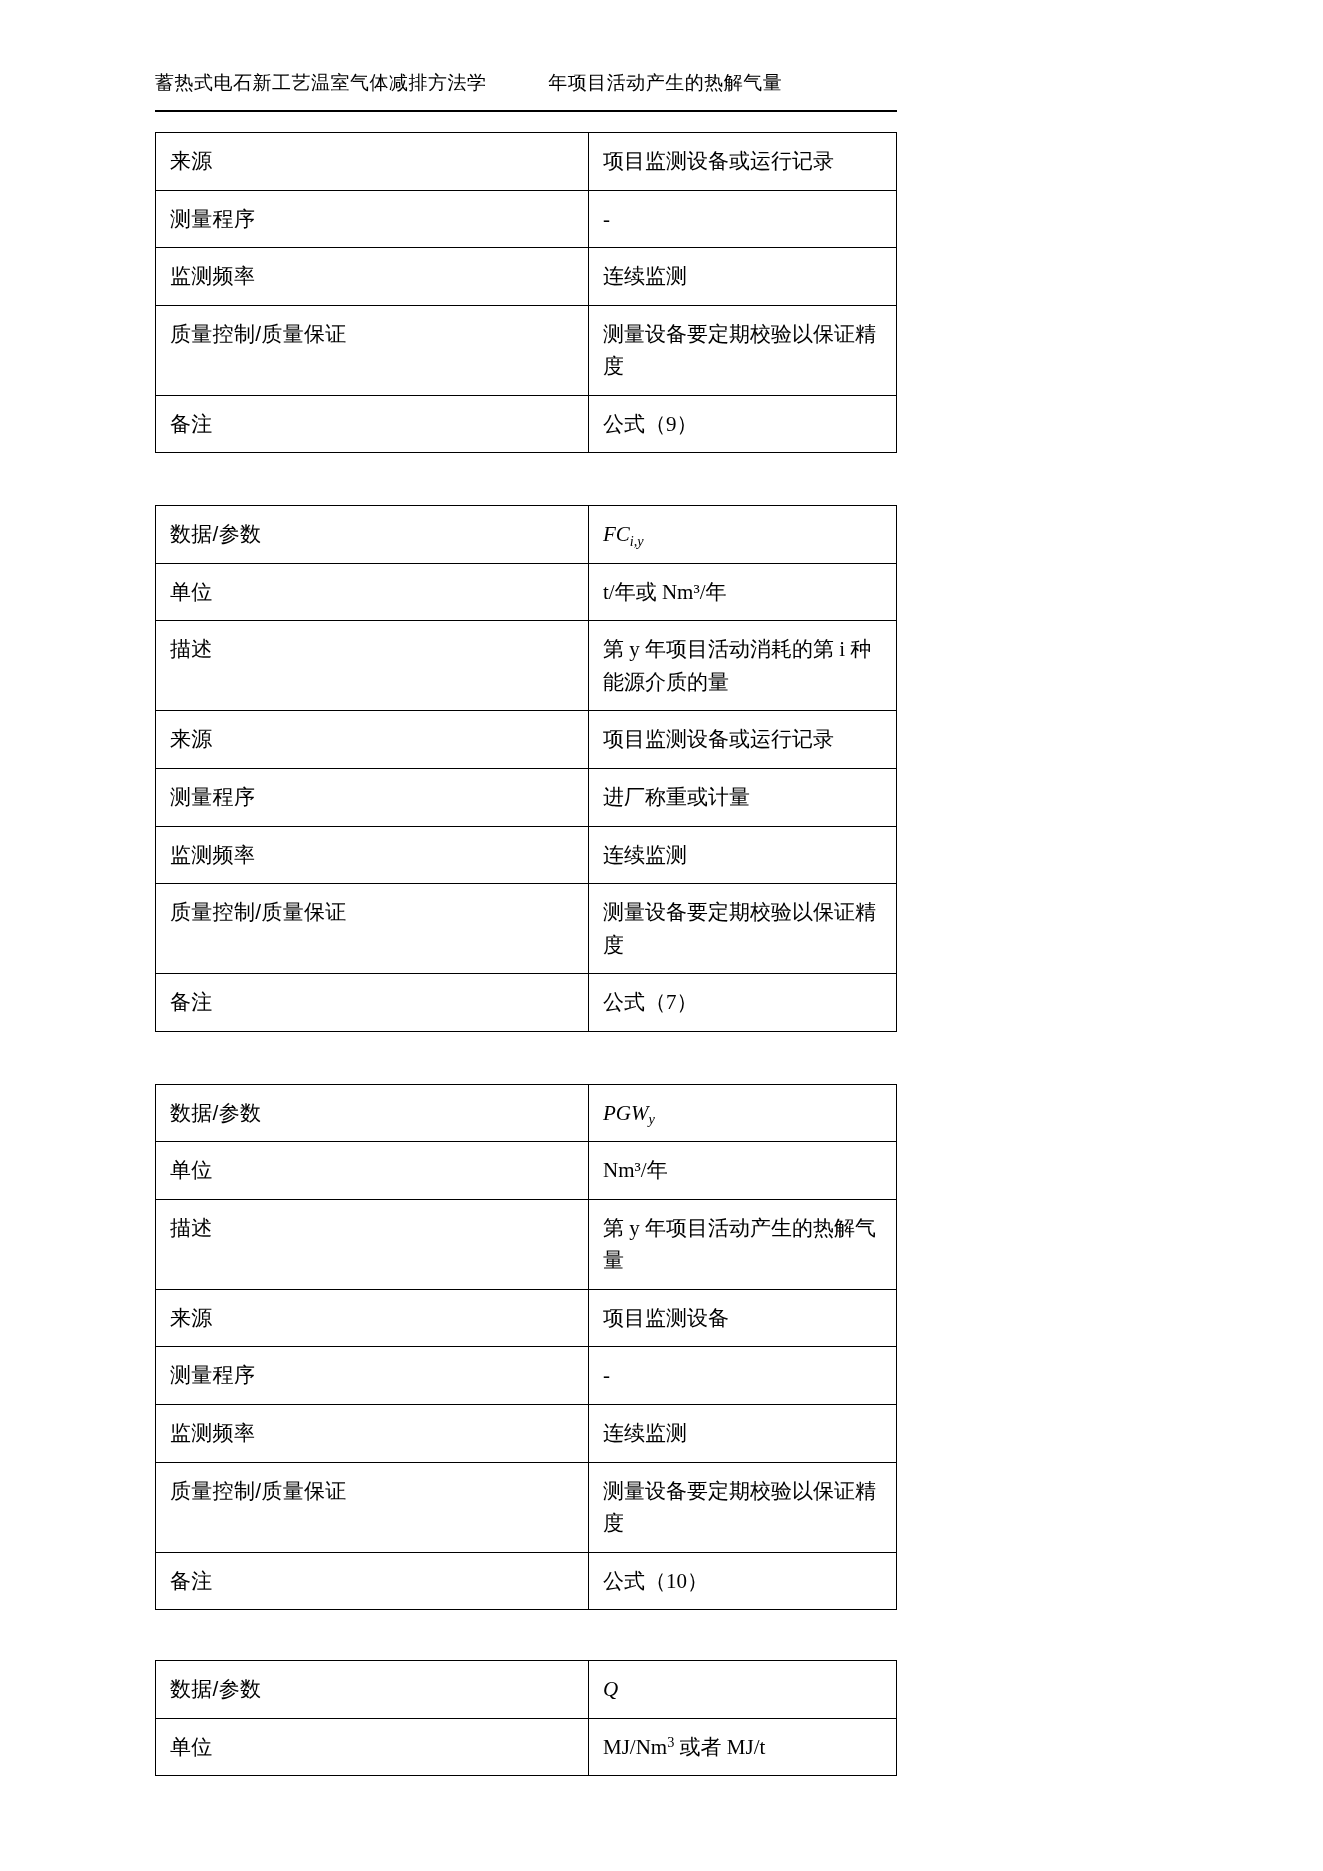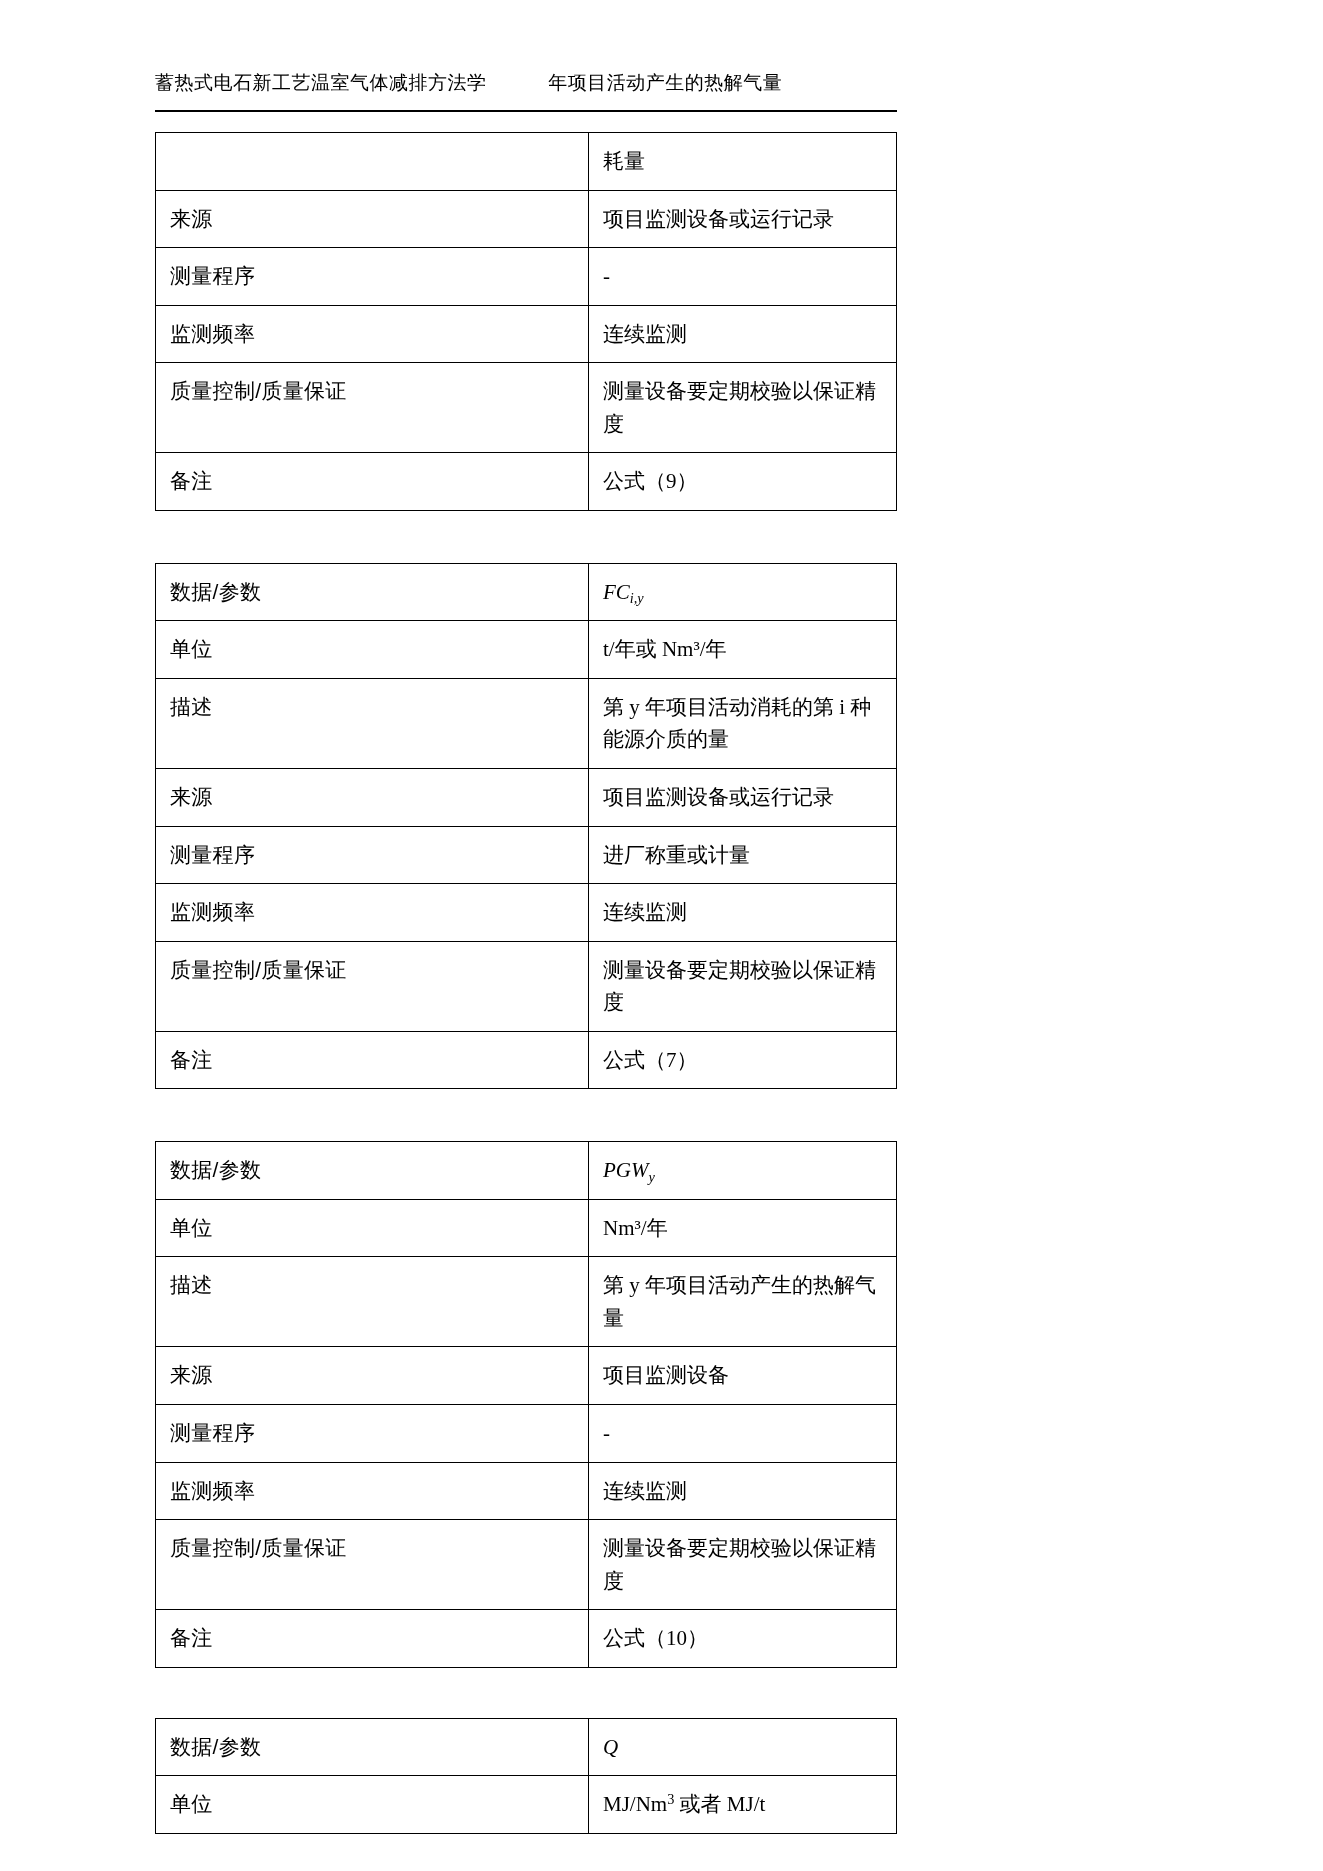--- a/index.html
+++ b/index.html
@@ -101,24 +101,20 @@
 <div class="page">
 
   <div class="header">
     <div class="header-left">蓄热式电石新工艺温室气体减排方法学</div>
     <div class="header-right">年项目活动产生的热解气量</div>
   </div>
 
   <table class="param-table first">
     <tbody>
       <tr>
-        <td class="label-cell"></td>
-        <td class="value-cell">耗量</td>
-      </tr>
-      <tr>
         <td class="label-cell">来源</td>
         <td class="value-cell">项目监测设备或运行记录</td>
       </tr>
       <tr>
         <td class="label-cell">测量程序</td>
         <td class="value-cell">-</td>
       </tr>
       <tr>
         <td class="label-cell">监测频率</td>
         <td class="value-cell">连续监测</td>

